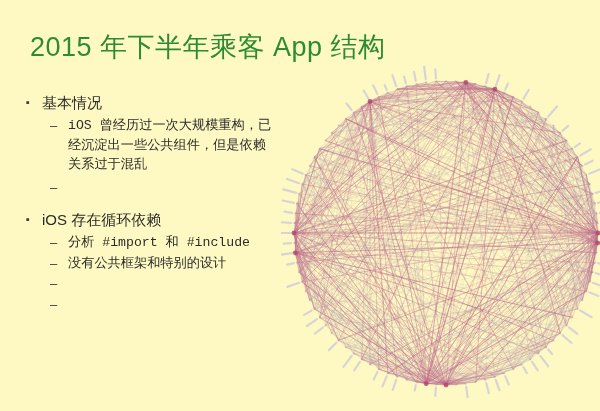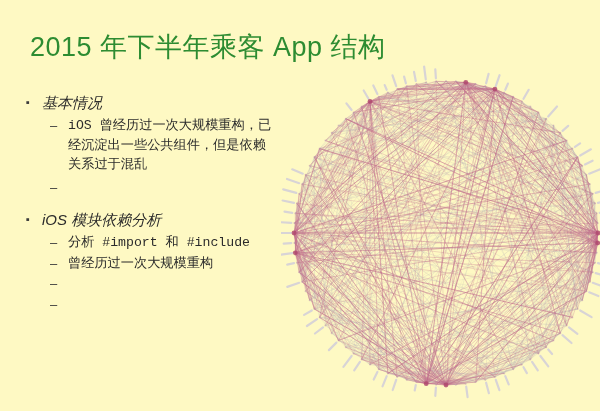--- a/index.html
+++ b/index.html
@@ -56,21 +56,21 @@
   .l1 .marker {
     width: 20px;
     flex: 0 0 20px;
     font-size: 11px;
     line-height: 21px;
     color: #3a3a3a;
     text-align: left;
     padding-left: 4px;
     box-sizing: border-box;
   }
-  .l1 .txt { flex: 1 1 auto; font-style: italic; }
+  .l1 .txt { flex: 1 1 auto; }
 
   .l2list { margin: 0; padding: 0; }
   .l2 {
     display: flex;
     align-items: flex-start;
     font-size: 13.2px;
     line-height: 19.5px;
     color: #2b2b2b;
     margin-bottom: 1px;
     padding-left: 28px;
@@ -122,30 +122,30 @@
         </div>
         <div class="l2">
           <span class="marker">–</span>
         </div>
       </div>
     </div>
 
     <div class="group second">
       <div class="l1">
         <span class="marker">▪</span>
-        <span class="txt">iOS 模块依赖分析</span>
+        <span class="txt">iOS 存在循环依赖</span>
       </div>
       <div class="l2list">
         <div class="l2">
           <span class="marker">–</span>
           <span class="txt">分析 #import 和 #include</span>
         </div>
         <div class="l2">
           <span class="marker">–</span>
-          <span class="txt">曾经历过一次大规模重构</span>
+          <span class="txt">没有公共框架和特别的设计</span>
         </div>
         <div class="l2">
           <span class="marker">–</span>
         </div>
         <div class="l2">
           <span class="marker">–</span>
         </div>
       </div>
     </div>
 

